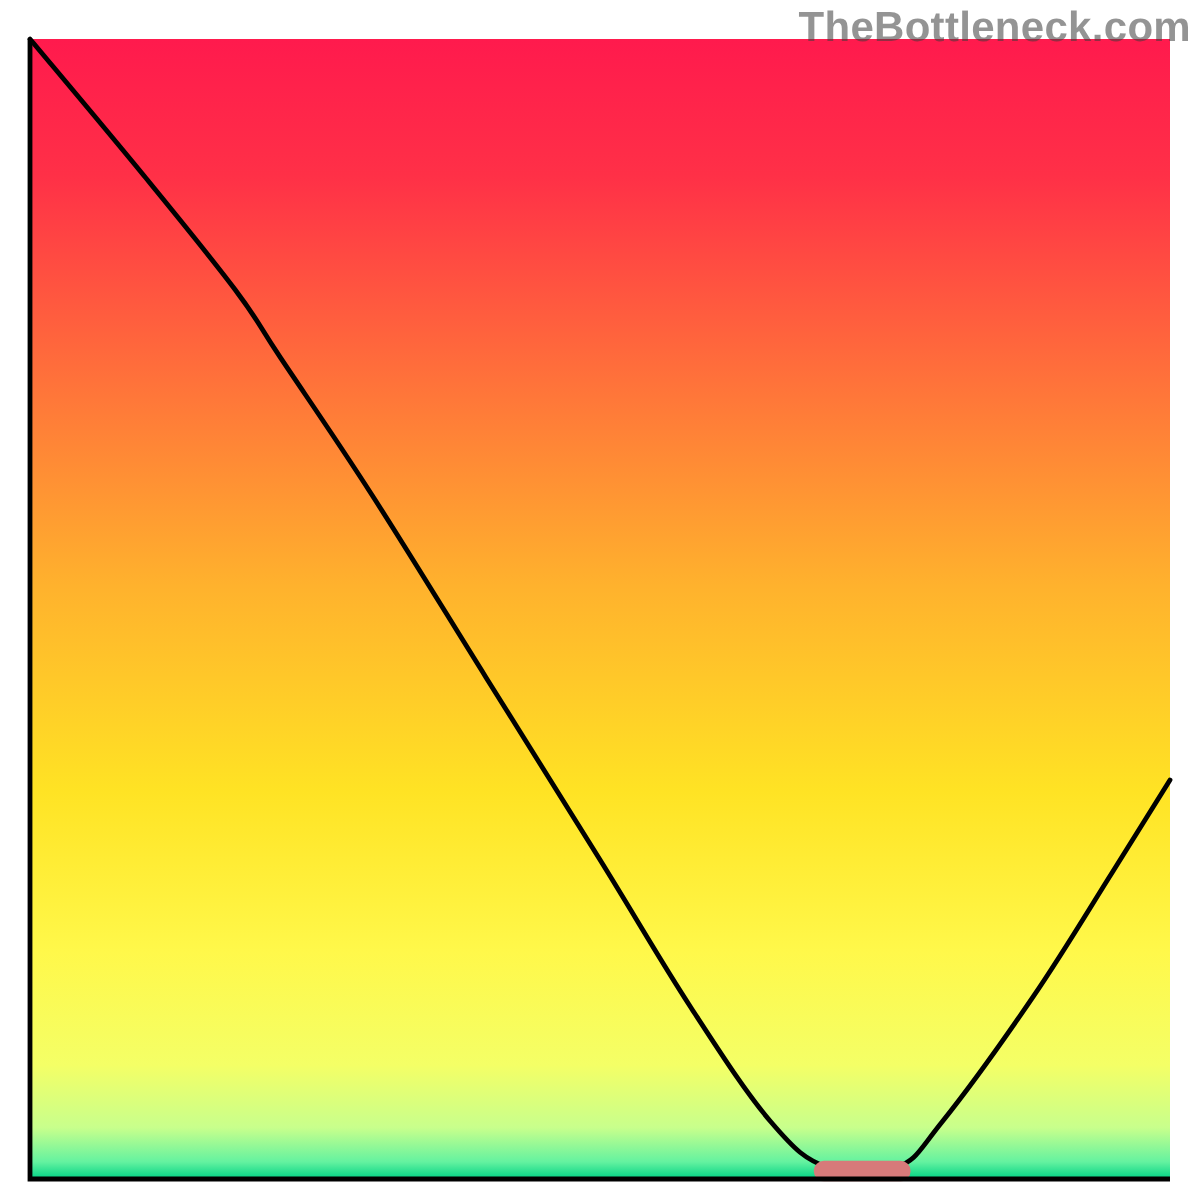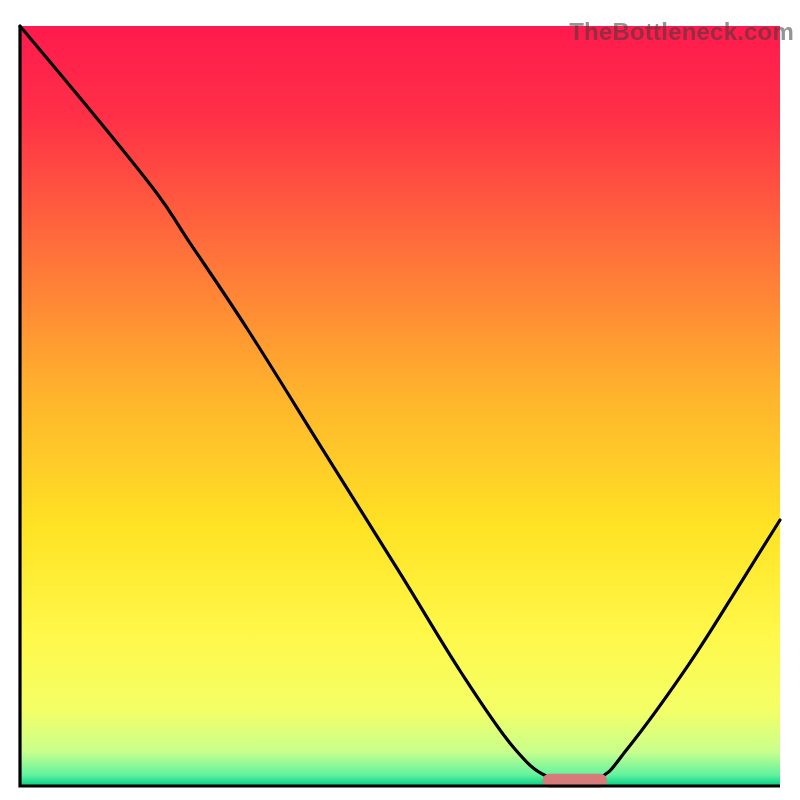--- a/index.html
+++ b/index.html
@@ -11,23 +11,23 @@
     font-family: Arial, Helvetica, sans-serif;
     overflow: hidden;
   }
   .stage {
     position: relative;
     width: 800px;
     height: 800px;
   }
   .watermark {
     position: absolute;
-    top: 18px;
+    top: 2px;
     right: 6px;
-    font-size: 24px;
+    font-size: 28px;
     font-weight: 600;
     color: rgba(60,60,60,0.55);
     letter-spacing: 0.2px;
     z-index: 5;
     user-select: none;
   }
   svg.plot {
     position: absolute;
     left: 0;
     top: 0;

